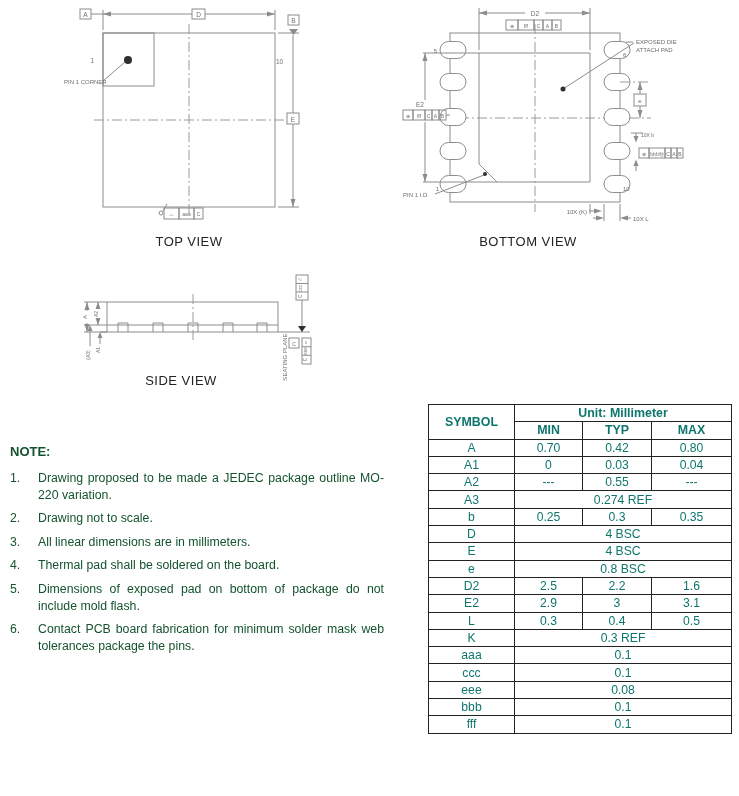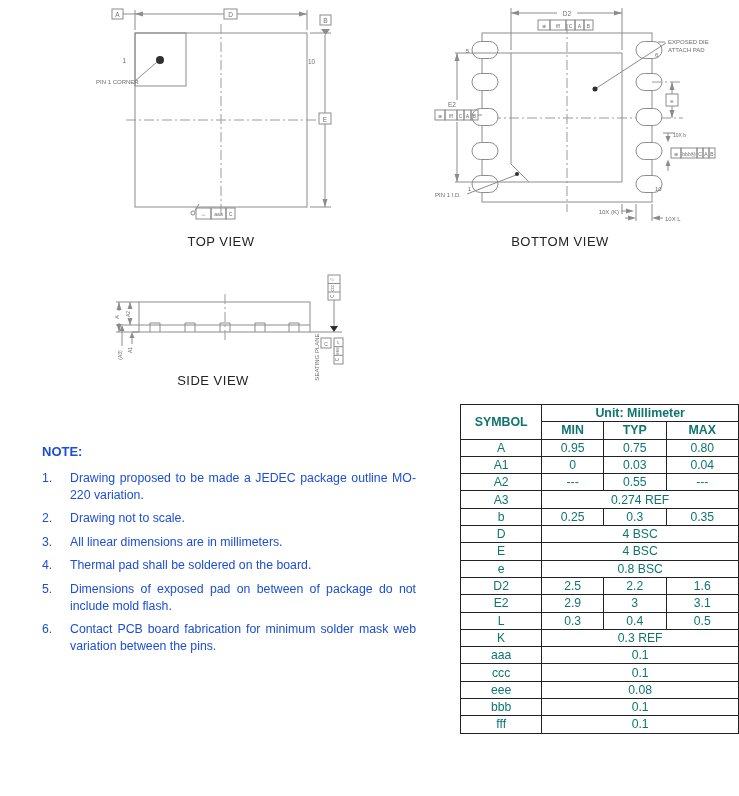--- a/index.html
+++ b/index.html
@@ -1,35 +1,35 @@
 <!DOCTYPE html>
 <html><head>
 <meta charset="utf-8">
 <style>
   html,body { margin:0; padding:0; }
   body {
     width:739px; height:796px; background:#ffffff; position:relative;
     font-family:"Liberation Sans", sans-serif; overflow:hidden;
   }
-  .canvas { position:absolute; inset:0;margin-left:32px; }
+  .canvas { position:absolute; inset:0; }
   svg.view { position:absolute; overflow:visible; }
   
   .ln  { stroke:#8c8c8c; fill:none; stroke-width:1; }
   .cl  { stroke:#9a9a9a; stroke-dasharray:10 3 2 3; fill:none; stroke-width:1; }
   .pin { fill:#ffffff; stroke:#8c8c8c; stroke-width:1; }
   .ah  { fill:#8c8c8c; stroke:none; }
   .dk  { fill:#2f2f2f; stroke:none; }
   svg text { fill:#6e6e6e; font-family:"Liberation Sans", sans-serif; }
   .dt   { font-size:6.5px; }
   .dt-s { font-size:6px; }
   .dt-xs{ font-size:5px; }
   .dt-xxs{ font-size:4.5px; }
   .view-title { fill:#232323; font-size:13px; letter-spacing:0.5px; }
   
-  .notes { position:absolute; left:10px; top:444px; width:374px; color:#1d4ed8; }
+  .notes { position:absolute; left:10px; top:444px; width:374px; color:#14532d; }
   .notes-heading { font-weight:bold; font-size:13px; margin-bottom:11px; }
   .note-item { display:flex; margin-bottom:7px; font-size:12.3px; line-height:1.35; }
   .note-num  { width:28px; flex:none; }
   .note-text { flex:1; text-align:justify; }
   
   .dim-table { position:absolute; left:428px; top:404px; border-collapse:collapse;
                color:#0f766e; table-layout:fixed; font-size:12.2px; }
   .dim-table th, .dim-table td {
     border:1px solid #222; text-align:center; vertical-align:middle;
     padding:0; height:16.3px; line-height:1;
@@ -283,25 +283,25 @@
         <div class="note-item">
           <div class="note-num">3.</div>
           <div class="note-text">All linear dimensions are in millimeters.</div>
         </div>
         <div class="note-item">
           <div class="note-num">4.</div>
           <div class="note-text">Thermal pad shall be soldered on the board.</div>
         </div>
         <div class="note-item">
           <div class="note-num">5.</div>
-          <div class="note-text">Dimensions of exposed pad on between of package do not include mold flash.</div>
+          <div class="note-text">Dimensions of exposed pad on bottom of package do not include mold flash.</div>
         </div>
         <div class="note-item">
           <div class="note-num">6.</div>
-          <div class="note-text">Contact PCB board fabrication for minimum solder mask web variation between the pins.</div>
+          <div class="note-text">Contact PCB board fabrication for minimum solder mask web tolerances package the pins.</div>
         </div>
       </div>
   </div>
 
   <table class="dim-table">
     <colgroup>
       <col style="width:86px">
         <col style="width:68px">
         <col style="width:69px">
         <col style="width:80px">
@@ -313,22 +313,22 @@
       </tr>
       <tr>
         <th>MIN</th>
         <th>TYP</th>
         <th>MAX</th>
       </tr>
     </thead>
     <tbody>
         <tr>
           <td>A</td>
-          <td>0.95</td>
-          <td>0.75</td>
+          <td>0.70</td>
+          <td>0.42</td>
           <td>0.80</td>
         </tr>
         <tr>
           <td>A1</td>
           <td>0</td>
           <td>0.03</td>
           <td>0.04</td>
         </tr>
         <tr>
           <td>A2</td>

